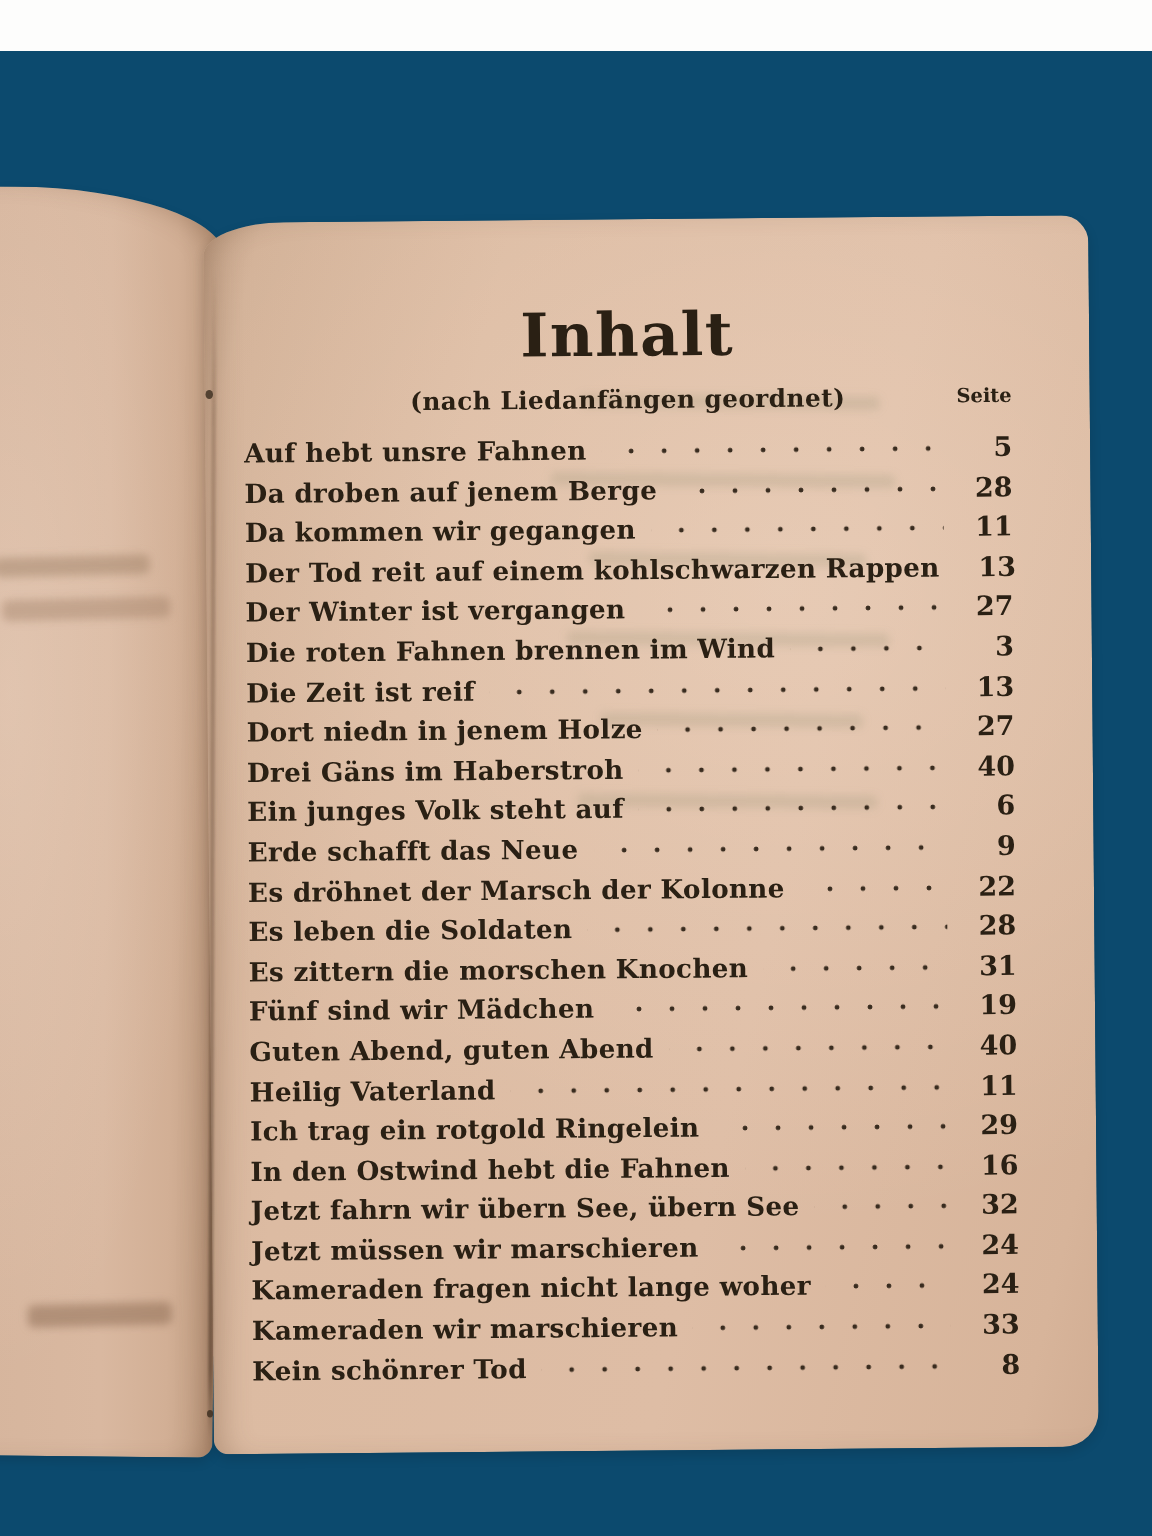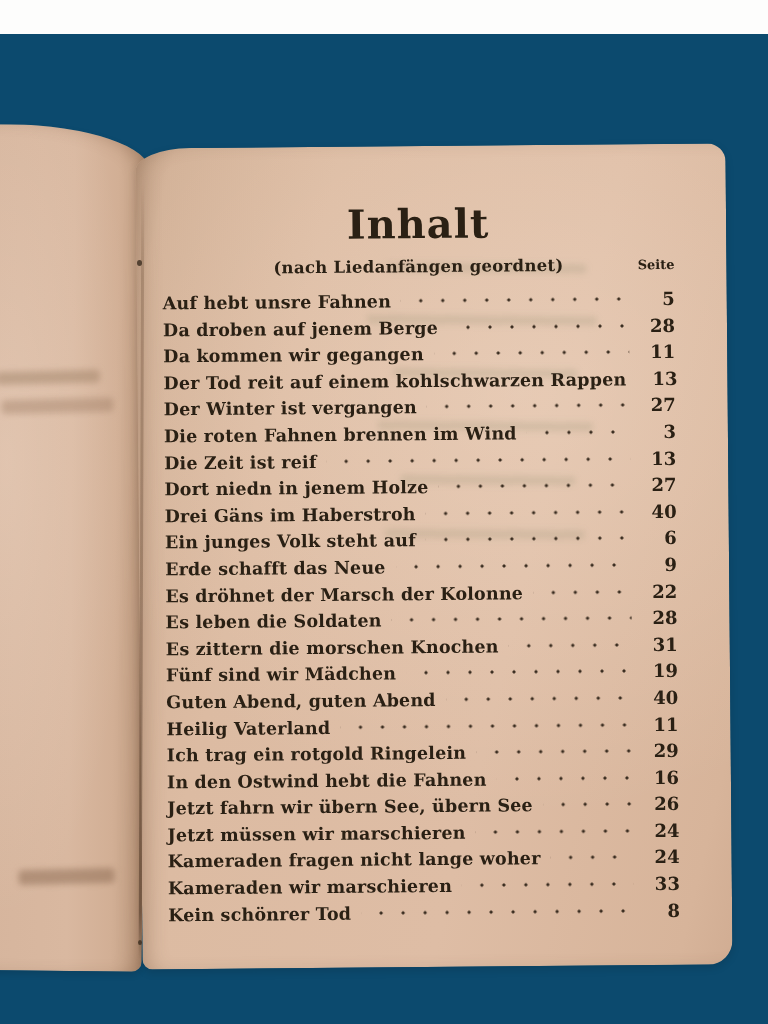--- a/index.html
+++ b/index.html
@@ -197,21 +197,21 @@
     <span class="enum">29</span>
   </li>
           <li class="entry">
     <span class="etitle">In den Ostwind hebt die Fahnen</span>
     <span class="leader"></span>
     <span class="enum">16</span>
   </li>
           <li class="entry">
     <span class="etitle">Jetzt fahrn wir übern See, übern See</span>
     <span class="leader"></span>
-    <span class="enum">26</span>
+    <span class="enum">32</span>
   </li>
           <li class="entry">
     <span class="etitle">Jetzt müssen wir marschieren</span>
     <span class="leader"></span>
     <span class="enum">24</span>
   </li>
           <li class="entry">
     <span class="etitle">Kameraden fragen nicht lange woher</span>
     <span class="leader"></span>
     <span class="enum">24</span>

